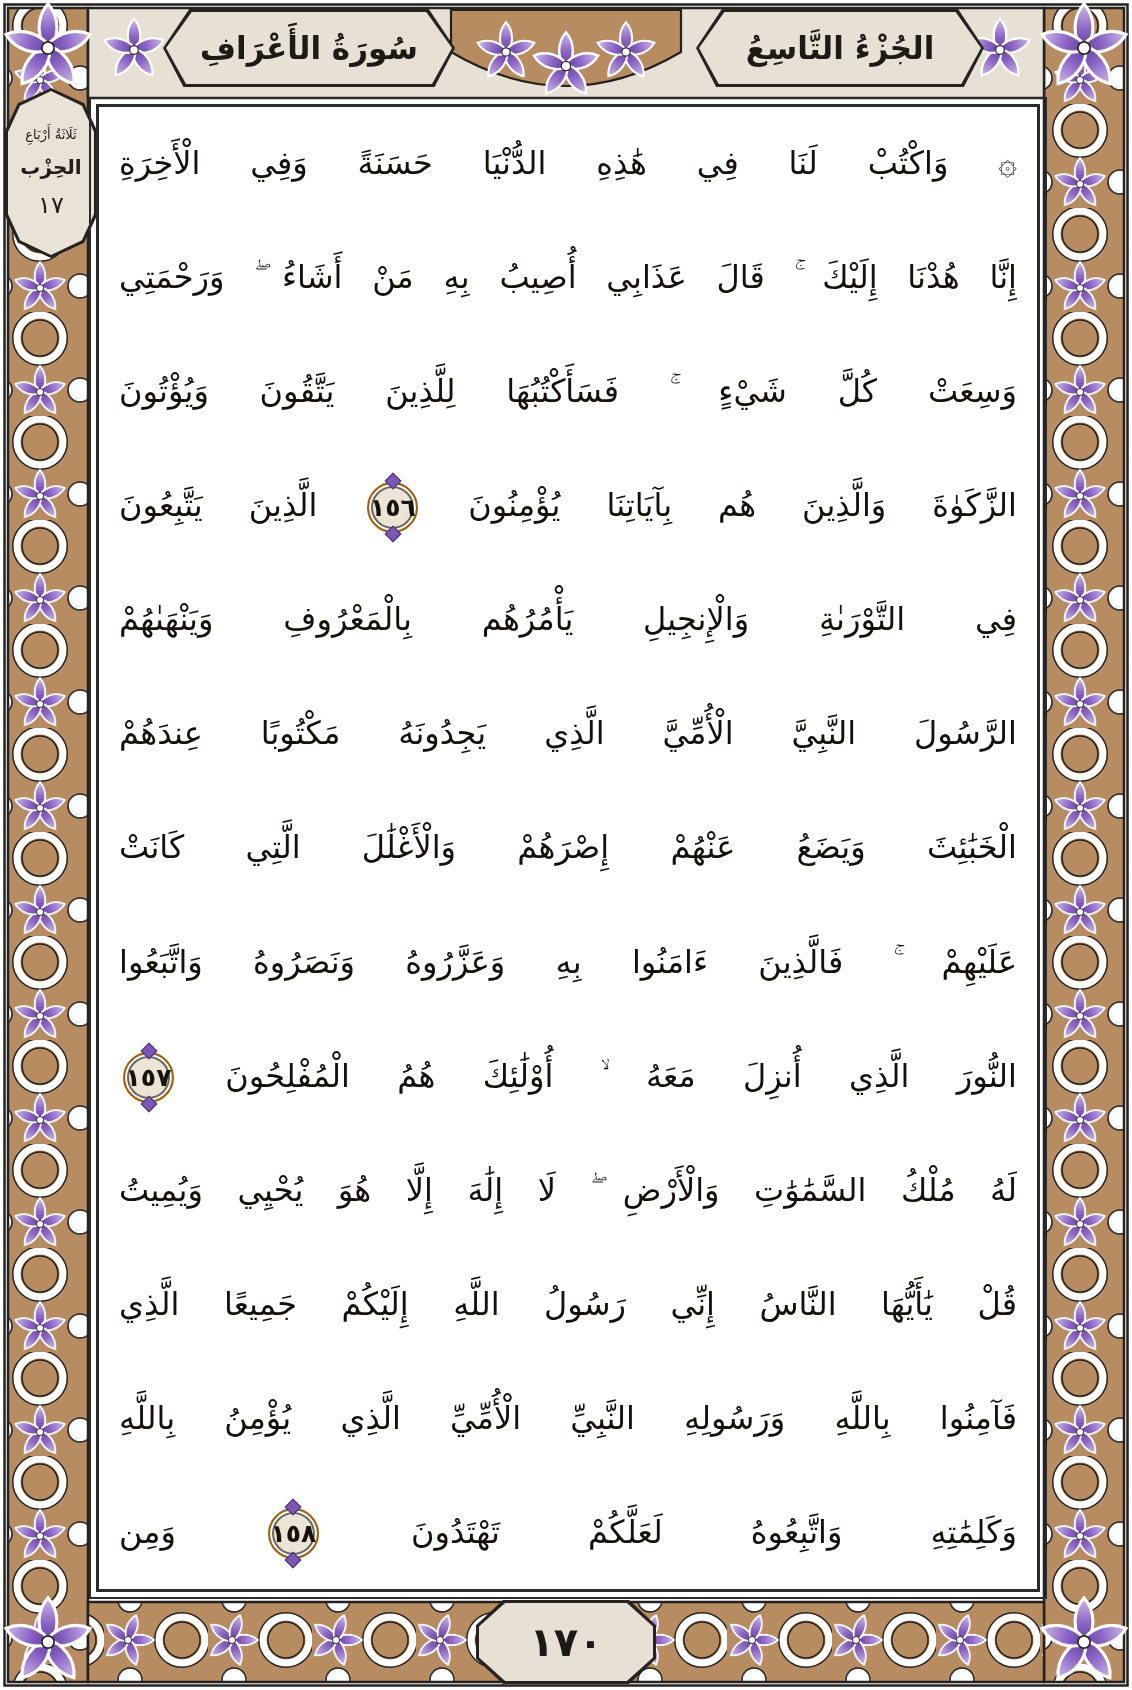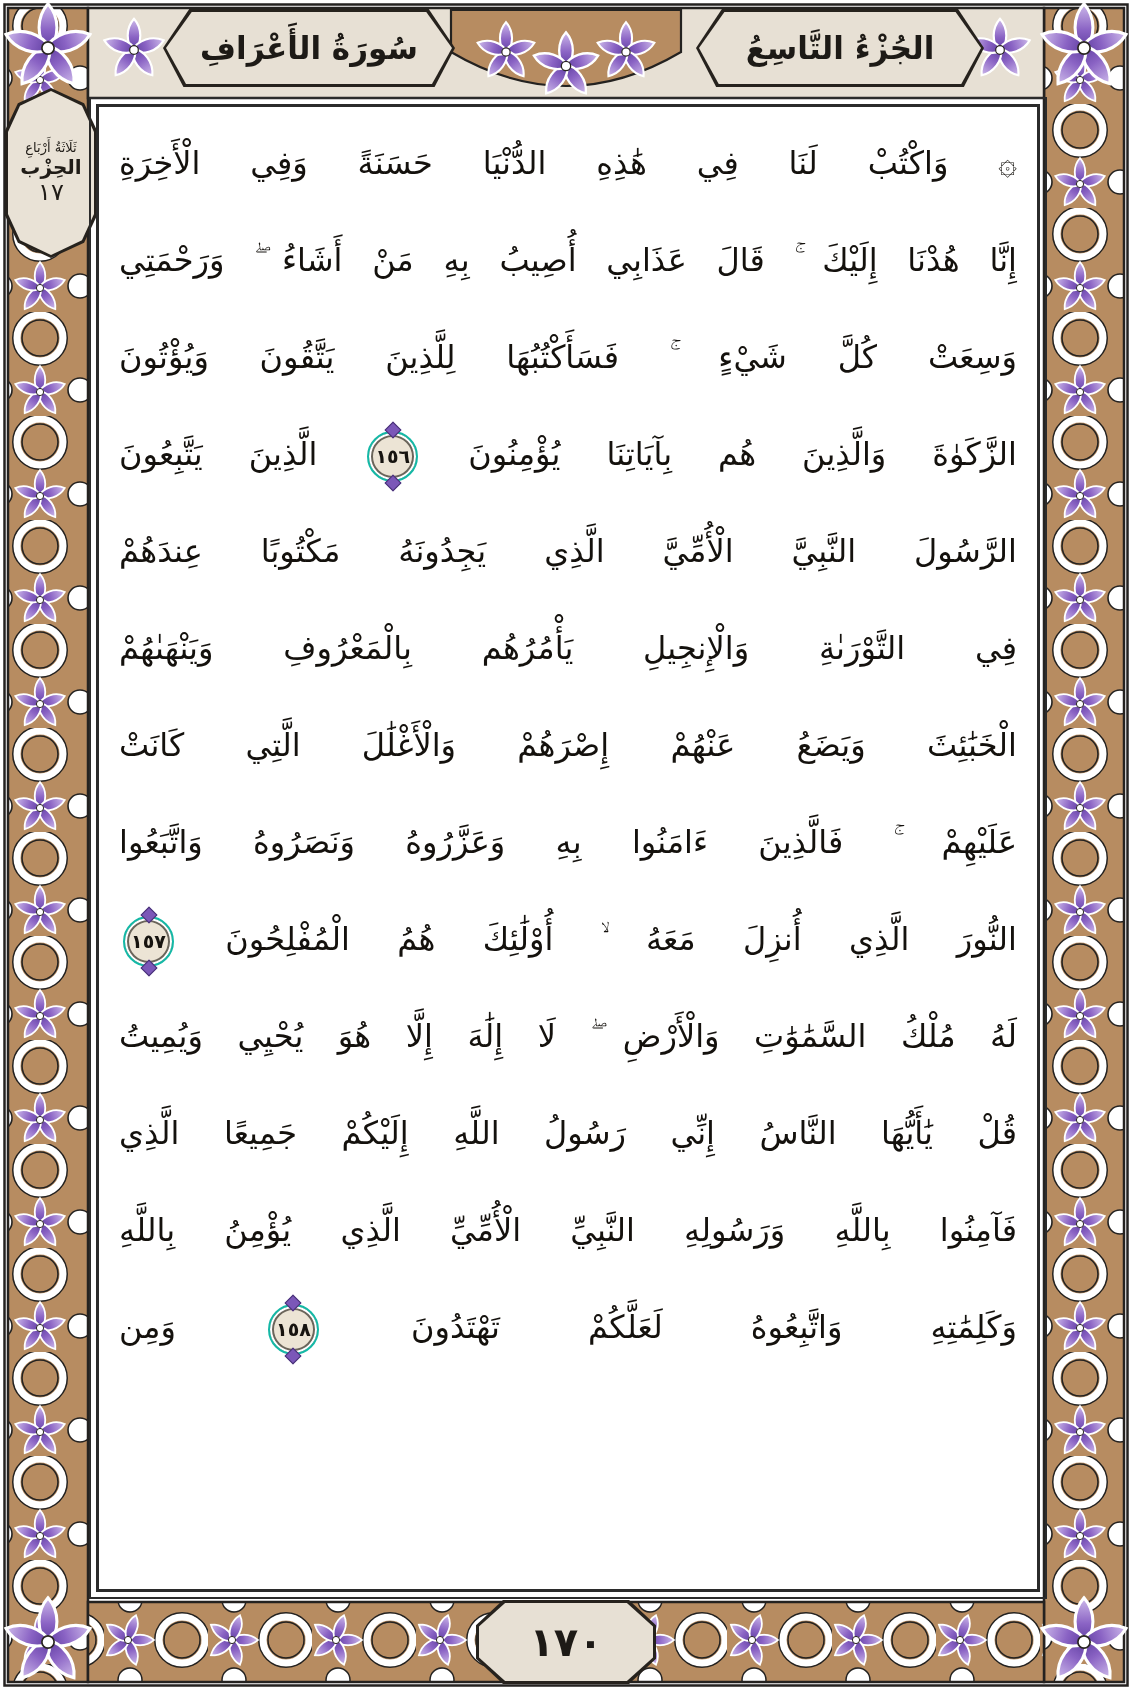--- a/index.html
+++ b/index.html
@@ -28,50 +28,50 @@
 
   
   .hizb-badge{position:absolute;left:5px;top:88px;width:92px;height:170px;}
   .hizb-badge .shape{
     position:absolute;inset:0;background:#26221d;
     clip-path:polygon(50% 0%,86% 9%,100% 25%,100% 75%,86% 91%,50% 100%,14% 91%,0% 75%,0% 25%,14% 9%);
   }
   .hizb-badge .shape-inner{
     position:absolute;inset:3px;background:#e9e2d6;
     clip-path:polygon(50% 0%,86% 9%,100% 25%,100% 75%,86% 91%,50% 100%,14% 91%,0% 75%,0% 25%,14% 9%);
-    display:flex;flex-direction:column;align-items:center;justify-content:center;gap:2px;
+    display:flex;flex-direction:column;align-items:center;justify-content:center;gap:15px;
   }
   .hizb-fraction{font-size:13px;color:#201c17;}
   .hizb-word{font-size:20px;font-weight:700;color:#201c17;line-height:1.05;}
   .hizb-number{font-size:24px;font-weight:400;color:#201c17;line-height:1.05;}
 
   
   .text-frame{
     position:absolute;left:96px;right:92px;top:104px;bottom:98px;
     background:#ffffff;border:3px solid #2b2b2b;
     outline:2px solid #2b2b2b;outline-offset:5px;
   }
   .quran-lines{
     position:absolute;inset:8px 20px;direction:rtl;
-    display:flex;flex-direction:column;
+    display:flex;flex-direction:column;justify-content:space-between;
   }
   .qline{
     height:97px;line-height:97px;direction:rtl;
     text-align:justify;text-align-last:justify;text-justify:inter-word;
     font-size:32px;color:#14110d;white-space:nowrap;
   }
   .qtext{color:#14110d;}
 
   
   .ayah-marker{
     position:relative;display:inline-flex;align-items:center;justify-content:center;
     width:47px;height:47px;border-radius:50%;
-    background:#ece4d5;border:2px solid #14b8a6;
+    background:#ece4d5;border:2px solid #a16207;
     box-shadow:inset 0 0 0 2px #ffffff, inset 0 0 0 4px #6b655b;
-    font-size:19px;font-weight:700;color:#16130f;
+    font-size:25px;font-weight:700;color:#16130f;
     vertical-align:middle;margin:0 4px;line-height:normal;
   }
   .ayah-marker::before,.ayah-marker::after{
     content:"";position:absolute;left:50%;width:10px;height:10px;
     background:#7b57b8;border:1px solid #463073;
     transform:translateX(-50%) rotate(45deg);
   }
   .ayah-marker::before{top:-9px;}
   .ayah-marker::after{bottom:-9px;}
 
@@ -181,22 +181,22 @@
       <span class="hizb-number">١٧</span>
     </div>
   </div>
 
   <div class="text-frame">
     <div class="quran-lines">
         <div class="qline"><span class="qtext">۞ وَاكْتُبْ لَنَا فِي هَٰذِهِ الدُّنْيَا حَسَنَةً وَفِي الْأَخِرَةِ</span></div>
         <div class="qline"><span class="qtext">إِنَّا هُدْنَا إِلَيْكَ ۚ قَالَ عَذَابِي أُصِيبُ بِهِ مَنْ أَشَاءُ ۖ وَرَحْمَتِي</span></div>
         <div class="qline"><span class="qtext">وَسِعَتْ كُلَّ شَيْءٍ ۚ فَسَأَكْتُبُهَا لِلَّذِينَ يَتَّقُونَ وَيُؤْتُونَ</span></div>
         <div class="qline"><span class="qtext">الزَّكَوٰةَ وَالَّذِينَ هُم بِآيَاتِنَا يُؤْمِنُونَ</span> <span class="ayah-marker">١٥٦</span> <span class="qtext">الَّذِينَ يَتَّبِعُونَ</span></div>
+        <div class="qline"><span class="qtext">فِي التَّوْرَىٰةِ وَالْإِنجِيلِ يَأْمُرُهُم بِالْمَعْرُوفِ وَيَنْهَىٰهُمْ</span></div>
         <div class="qline"><span class="qtext">الرَّسُولَ النَّبِيَّ الْأُمِّيَّ الَّذِي يَجِدُونَهُ مَكْتُوبًا عِندَهُمْ</span></div>
-        <div class="qline"><span class="qtext">فِي التَّوْرَىٰةِ وَالْإِنجِيلِ يَأْمُرُهُم بِالْمَعْرُوفِ وَيَنْهَىٰهُمْ</span></div>
         <div class="qline"><span class="qtext">الْخَبَٰئِثَ وَيَضَعُ عَنْهُمْ إِصْرَهُمْ وَالْأَغْلَٰلَ الَّتِي كَانَتْ</span></div>
         <div class="qline"><span class="qtext">عَلَيْهِمْ ۚ فَالَّذِينَ ءَامَنُوا بِهِ وَعَزَّرُوهُ وَنَصَرُوهُ وَاتَّبَعُوا</span></div>
         <div class="qline"><span class="qtext">النُّورَ الَّذِي أُنزِلَ مَعَهُ ۙ أُوْلَٰئِكَ هُمُ الْمُفْلِحُونَ</span> <span class="ayah-marker">١٥٧</span></div>
         <div class="qline"><span class="qtext">لَهُ مُلْكُ السَّمَٰوَٰتِ وَالْأَرْضِ ۖ لَا إِلَٰهَ إِلَّا هُوَ يُحْيِي وَيُمِيتُ</span></div>
         <div class="qline"><span class="qtext">قُلْ يَٰأَيُّهَا النَّاسُ إِنِّي رَسُولُ اللَّهِ إِلَيْكُمْ جَمِيعًا الَّذِي</span></div>
         <div class="qline"><span class="qtext">فَآمِنُوا بِاللَّهِ وَرَسُولِهِ النَّبِيِّ الْأُمِّيِّ الَّذِي يُؤْمِنُ بِاللَّهِ</span></div>
         <div class="qline"><span class="qtext">وَكَلِمَٰتِهِ وَاتَّبِعُوهُ لَعَلَّكُمْ تَهْتَدُونَ</span> <span class="ayah-marker">١٥٨</span> <span class="qtext">وَمِن</span></div>
       </div>
   </div>
 

